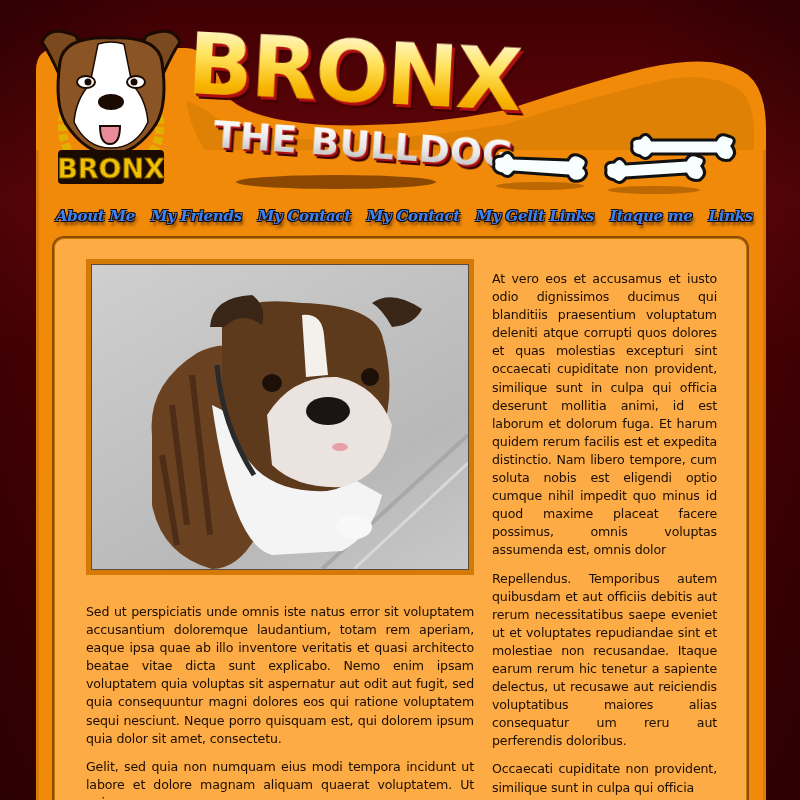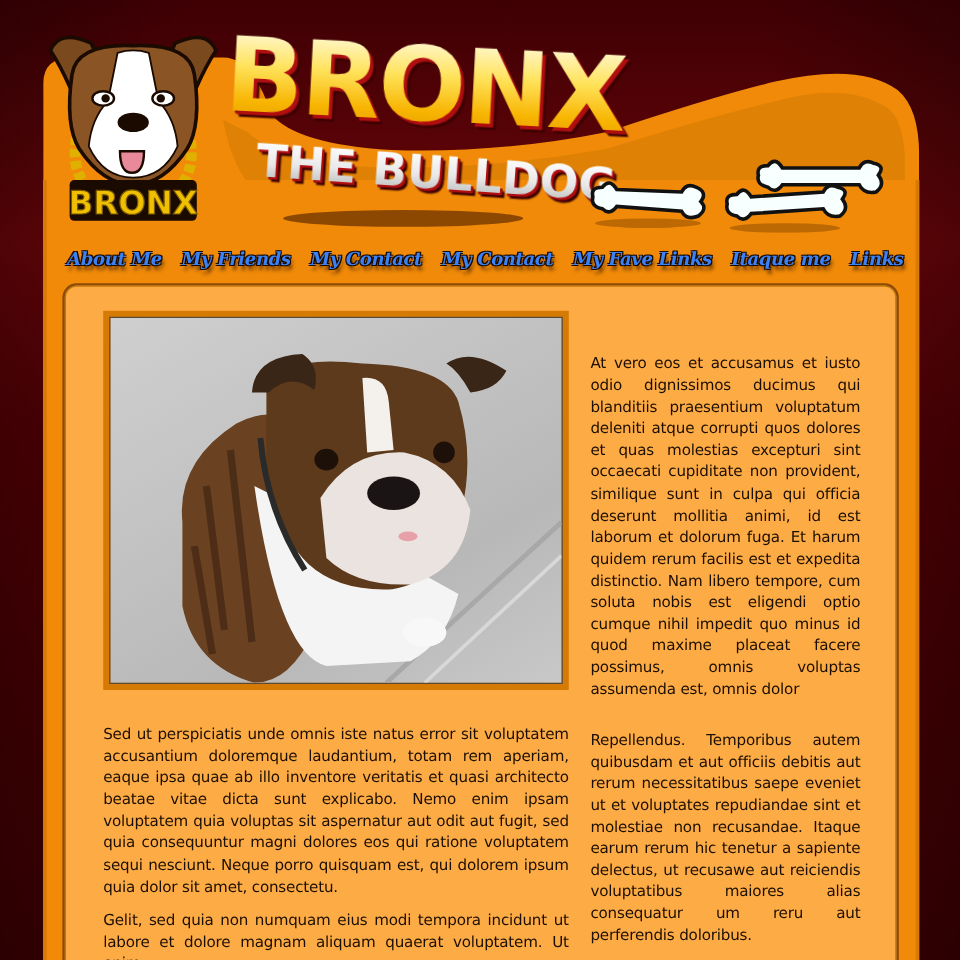--- a/index.html
+++ b/index.html
@@ -90,21 +90,21 @@
       width: 100%; height: 100%; border: 1px solid #5a4a3a;
       background: linear-gradient(150deg, #cfcfcf 0%, #c2c2c2 40%, #b8b8b8 70%, #c8c8c8 100%);
       position: relative; overflow: hidden;
     }
 
     .col-right {
       position: absolute; left: 492px; top: 270px; width: 225px;
       font-family: "DejaVu Sans", sans-serif; font-size: 12.6px; line-height: 18.1px; color: #1c0e02;
       text-align: justify; letter-spacing: -0.15px;
     }
-    .col-right p { margin-bottom: 10px; margin-top: 24px; }
+    .col-right p { margin-bottom: 10px; }
     .col-left {
       position: absolute; left: 86px; top: 603px; width: 388px;
       font-family: "DejaVu Sans", sans-serif; font-size: 12.6px; line-height: 18.1px; color: #1c0e02;
       text-align: justify; letter-spacing: -0.15px;
     }
     .col-left p { margin-bottom: 10px; }
   </style>
 </head>
 <body>
 
@@ -155,21 +155,21 @@
     <ellipse cx="50" cy="38" rx="46" ry="4" fill="#9a5200" opacity="0.6"></ellipse>
     <path d="M10,10 Q0,10 2,18 Q0,26 10,28 Q16,34 22,26 L82,22 Q86,30 96,28 Q104,22 98,14 Q104,6 94,4 Q86,0 82,8 L22,12 Q16,2 10,10 Z" fill="#f8ffff" stroke="#111" stroke-width="3"></path>
   </g>
 </svg>
 
 <nav class="nav">
   <a>About Me</a>
   <a>My Friends</a>
   <a>My Contact</a>
   <a>My Contact</a>
-  <a>My Fave Links</a>
+  <a>My Gelit Links</a>
   <a>Itaque me</a>
   <a>Links</a>
 </nav>
 
 <div class="content"></div>
 
 <div class="photo-frame">
   <div class="photo" title="Brindle and white English bulldog sitting on concrete looking up">
     <svg viewBox="0 0 376 304" width="376" height="304" style="position:absolute;left:0;top:0;">
 
@@ -200,18 +200,19 @@
       <ellipse cx="248" cy="182" rx="8" ry="4" fill="#e8a0a8"></ellipse>
 
       <path d="M125,100 Q130,160 162,210" stroke="#2a2a2a" stroke-width="5" fill="none"></path>
     </svg>
   </div>
 </div>
 
 <div class="col-right">
   <p>At vero eos et accusamus et iusto odio dignissimos ducimus qui blanditiis praesentium voluptatum deleniti atque corrupti quos dolores et quas molestias excepturi sint occaecati cupiditate non provident, similique sunt in culpa qui officia deserunt mollitia animi, id est laborum et dolorum fuga. Et harum quidem rerum facilis est et expedita distinctio. Nam libero tempore, cum soluta nobis est eligendi optio cumque nihil impedit quo minus id quod maxime placeat facere possimus, omnis voluptas assumenda est, omnis dolor</p>
   <p>Repellendus. Temporibus autem quibusdam et aut officiis debitis aut rerum necessitatibus saepe eveniet ut et voluptates repudiandae sint et molestiae non recusandae. Itaque earum rerum hic tenetur a sapiente delectus, ut recusawe aut reiciendis voluptatibus maiores alias consequatur um reru aut perferendis doloribus.</p>
+  <p>Occaecati cupiditate non provident, similique sunt in culpa qui officia</p>
 </div>
 
 <div class="col-left">
   <p>Sed ut perspiciatis unde omnis iste natus error sit voluptatem accusantium doloremque laudantium, totam rem aperiam, eaque ipsa quae ab illo inventore veritatis et quasi architecto beatae vitae dicta sunt explicabo. Nemo enim ipsam voluptatem quia voluptas sit aspernatur aut odit aut fugit, sed quia consequuntur magni dolores eos qui ratione voluptatem sequi nesciunt. Neque porro quisquam est, qui dolorem ipsum quia dolor sit amet, consectetu.</p>
   <p>Gelit, sed quia non numquam eius modi tempora incidunt ut labore et dolore magnam aliquam quaerat voluptatem. Ut enim</p>
 </div>
 
 </body></html>

